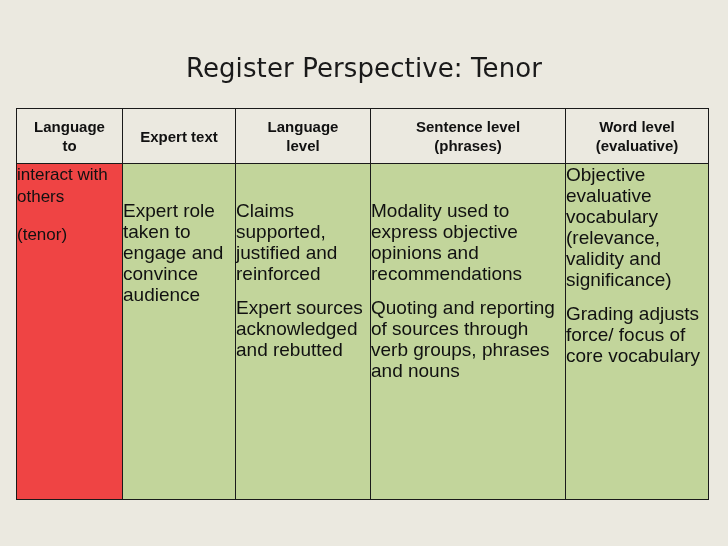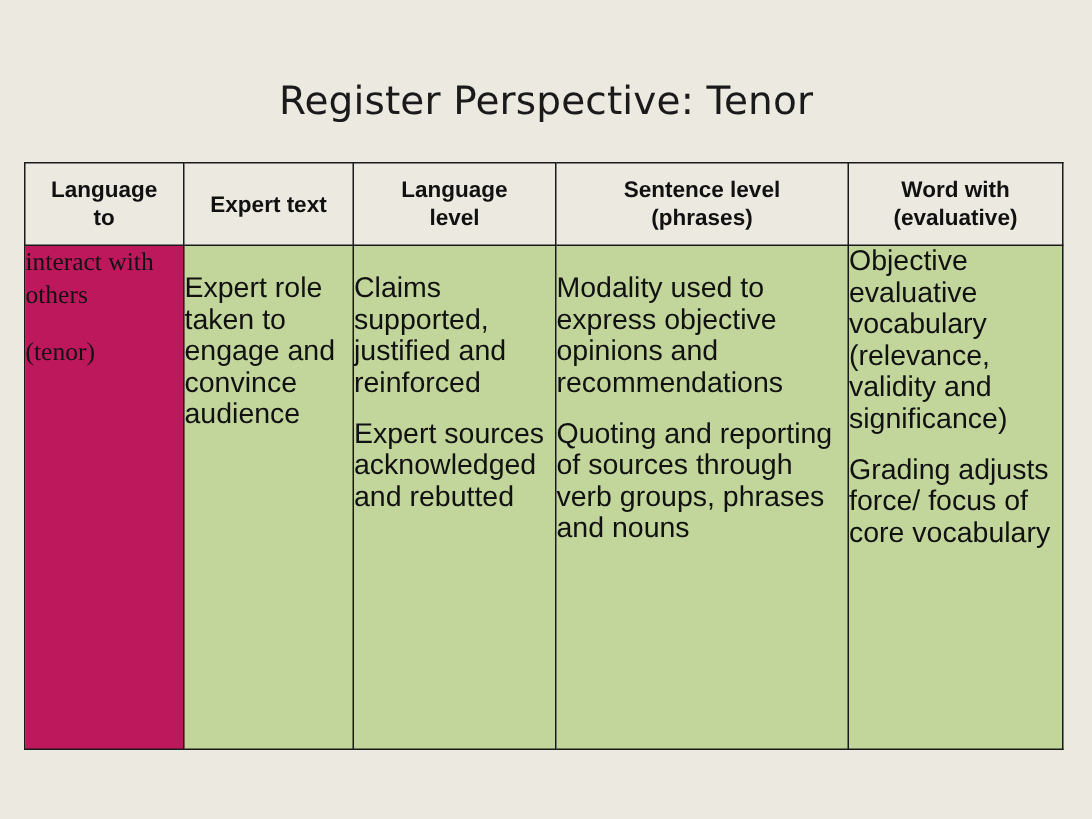--- a/index.html
+++ b/index.html
@@ -56,30 +56,29 @@
     background: #ebe9e0;
     text-align: center;
     vertical-align: middle;
     font-weight: bold;
     font-size: 15px;
     line-height: 19px;
     color: #111;
     padding: 2px 4px;
   }
   td.label-cell {
-    background: #be185d;
+    background: #ef4444;
     padding: 34px 6px 6px 6px;
-    font-family: Liberation Serif, serif;
   }
   td.green-cell {
     background: #c2d59b;
     padding: 12px 7px 6px 9px;
   }
   td.green-cell.pad-top-more {
-    padding-top: 18px;
+    padding-top: 36px;
   }
   .cell-p {
     font-size: 19px;
     line-height: 21px;
     color: #111;
     margin: 0 0 13px 0;
   }
   .cell-p:last-child {
     margin-bottom: 0;
   }
@@ -125,21 +124,21 @@
           </th>
           <th>
             <span>Language</span><br>
             <span>level</span>
           </th>
           <th>
             <span>Sentence level</span><br>
             <span>(phrases)</span>
           </th>
           <th>
-            <span>Word with</span><br>
+            <span>Word level</span><br>
             <span>(evaluative)</span>
           </th>
         </tr>
       </thead>
       <tbody>
         <tr>
 
           <td class="label-cell">
             <p class="label-p">interact with others</p>
             <p class="label-p">(tenor)</p>

